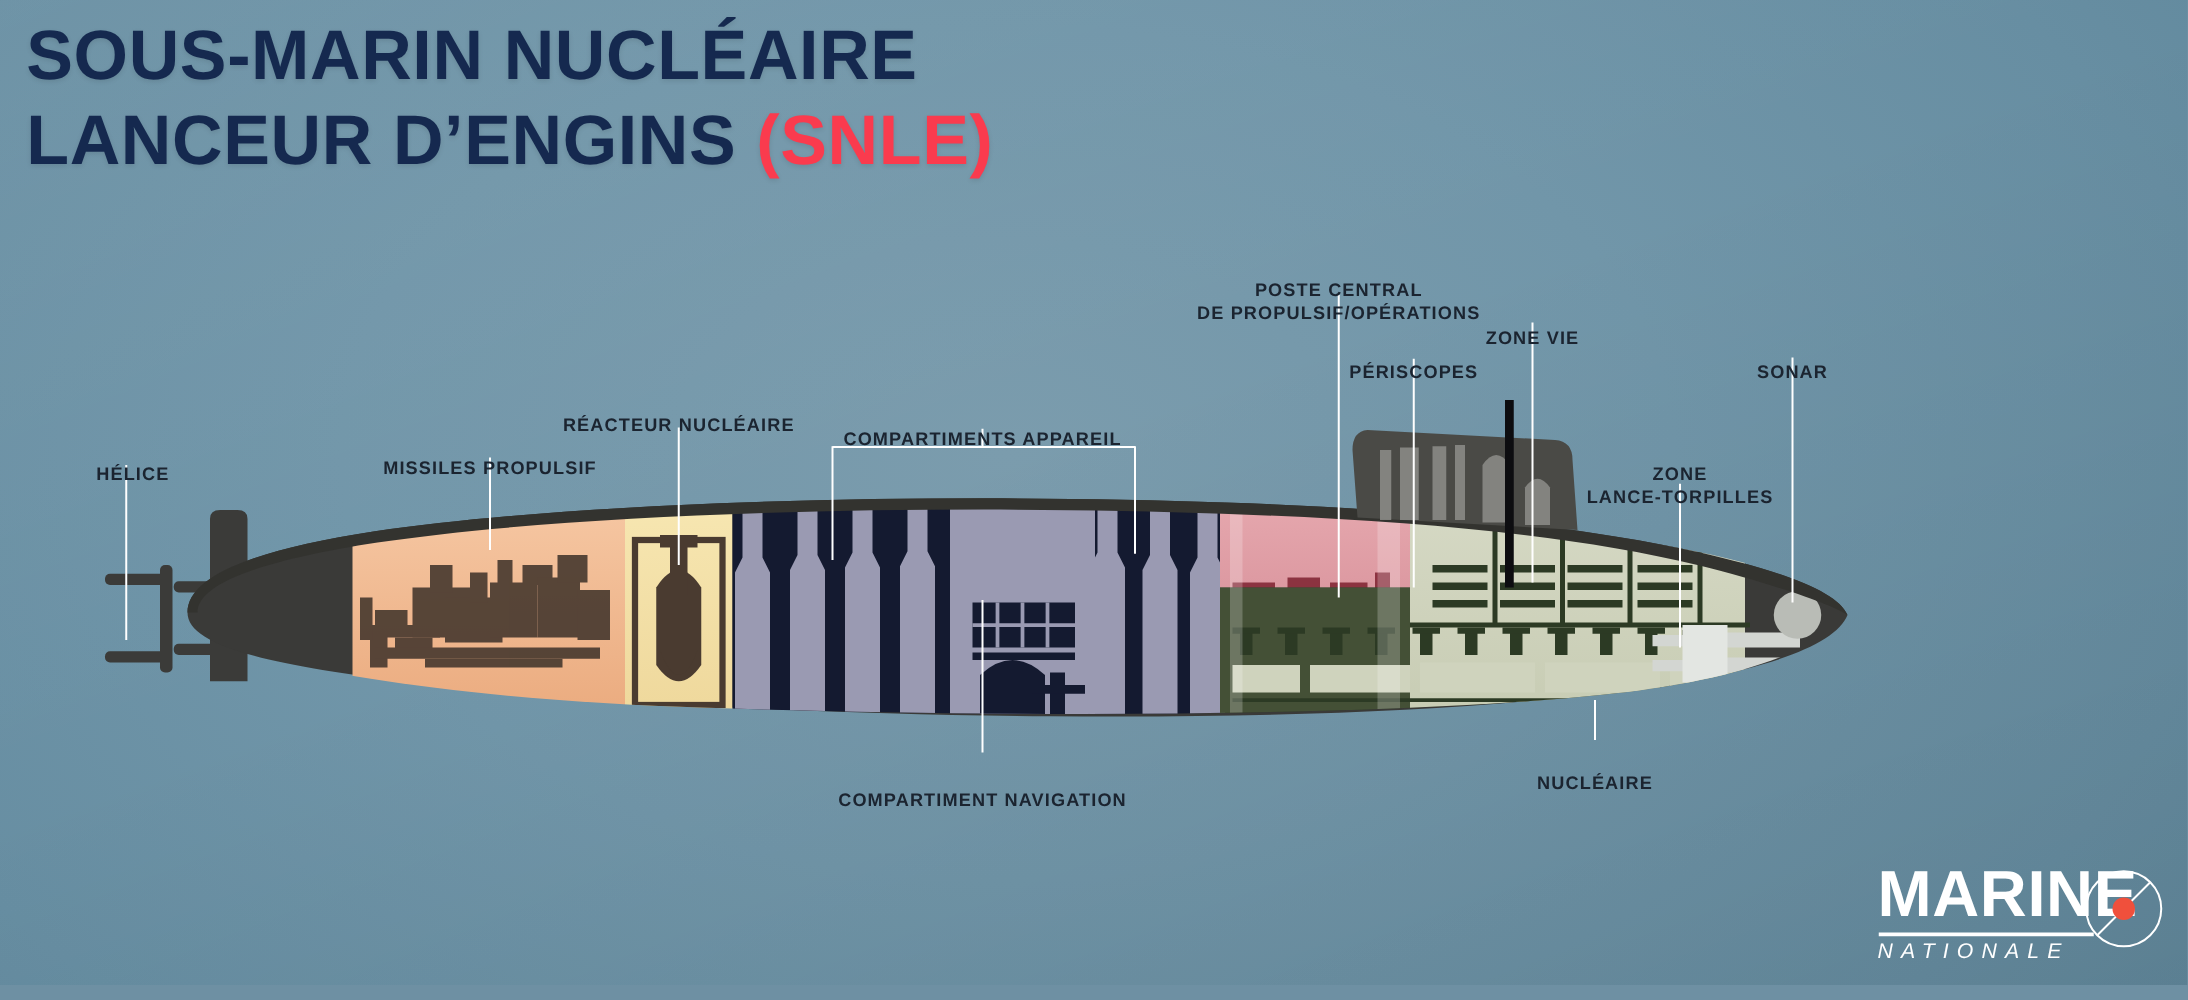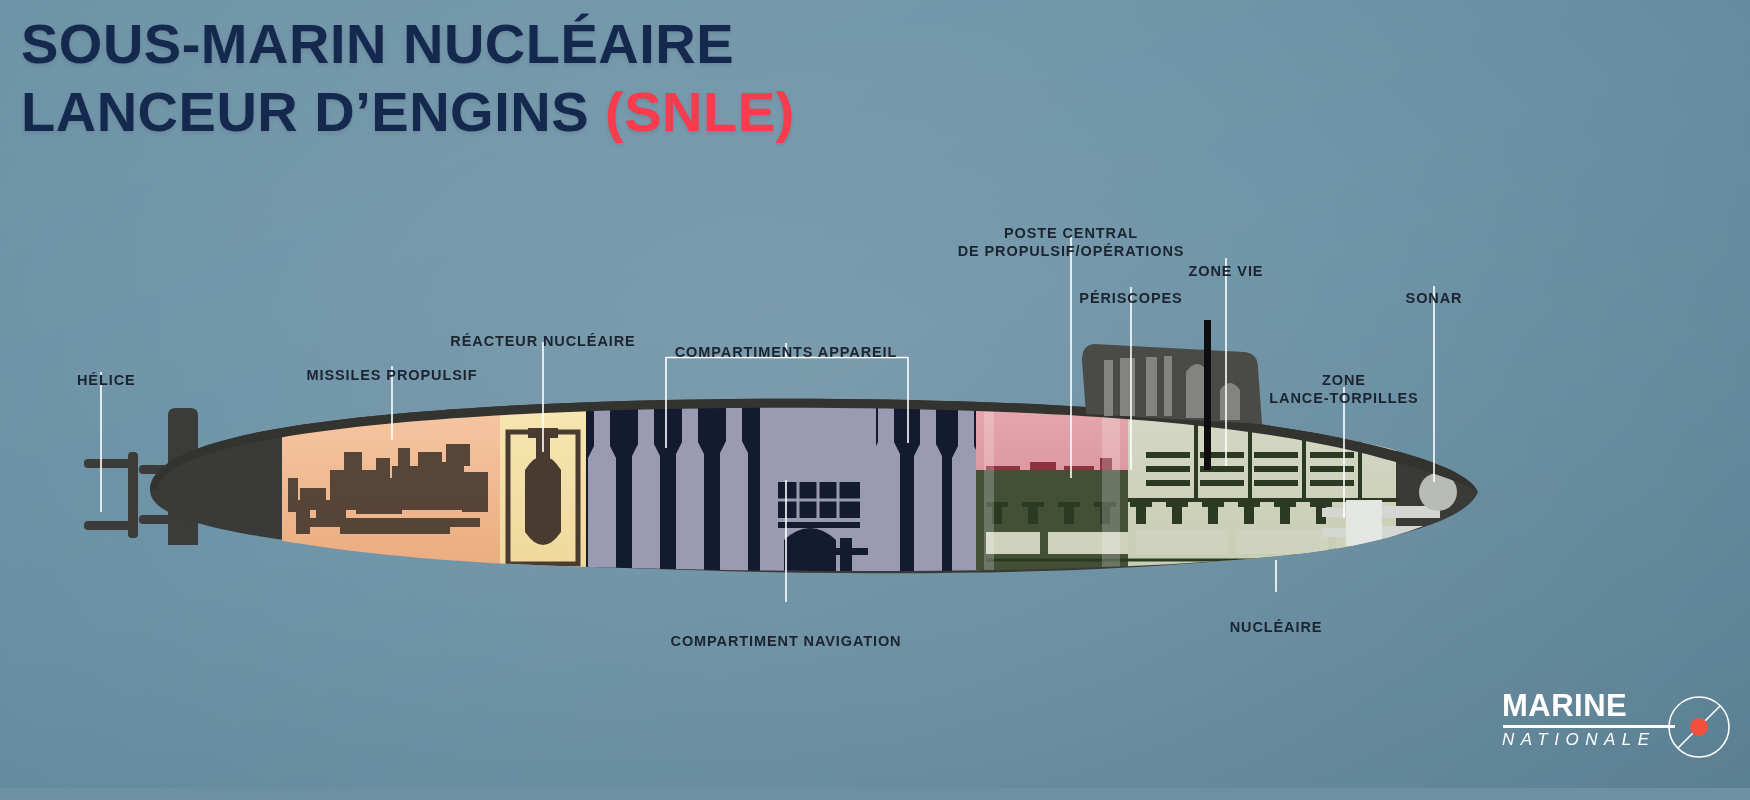--- a/index.html
+++ b/index.html
@@ -35,21 +35,21 @@
   }
   .label.ctr{transform:translateX(-50%);text-align:center;}
 
   
   #sub{position:absolute;left:0;top:0;width:1750px;height:800px;}
 
   
   #logo{position:absolute;right:18px;bottom:22px;width:230px;height:76px;}
   .logo-text{position:absolute;left:0;top:0;}
   .logo-marine{
-    font-size:31px;font-weight:bold;color:#ffffff;letter-spacing:.5px;line-height:1;
+    font-size:52px;font-weight:bold;color:#ffffff;letter-spacing:.5px;line-height:1;
   }
   .logo-rule{width:172px;height:3px;background:#fff;margin:4px 0 3px 1px;}
   .logo-nationale{
     font-size:17px;color:#ffffff;letter-spacing:6.5px;line-height:1;font-style:italic;
   }
   .logo-emblem{position:absolute;right:0;top:4px;width:66px;height:66px;}
 </style>
 </head>
 <body>
 

